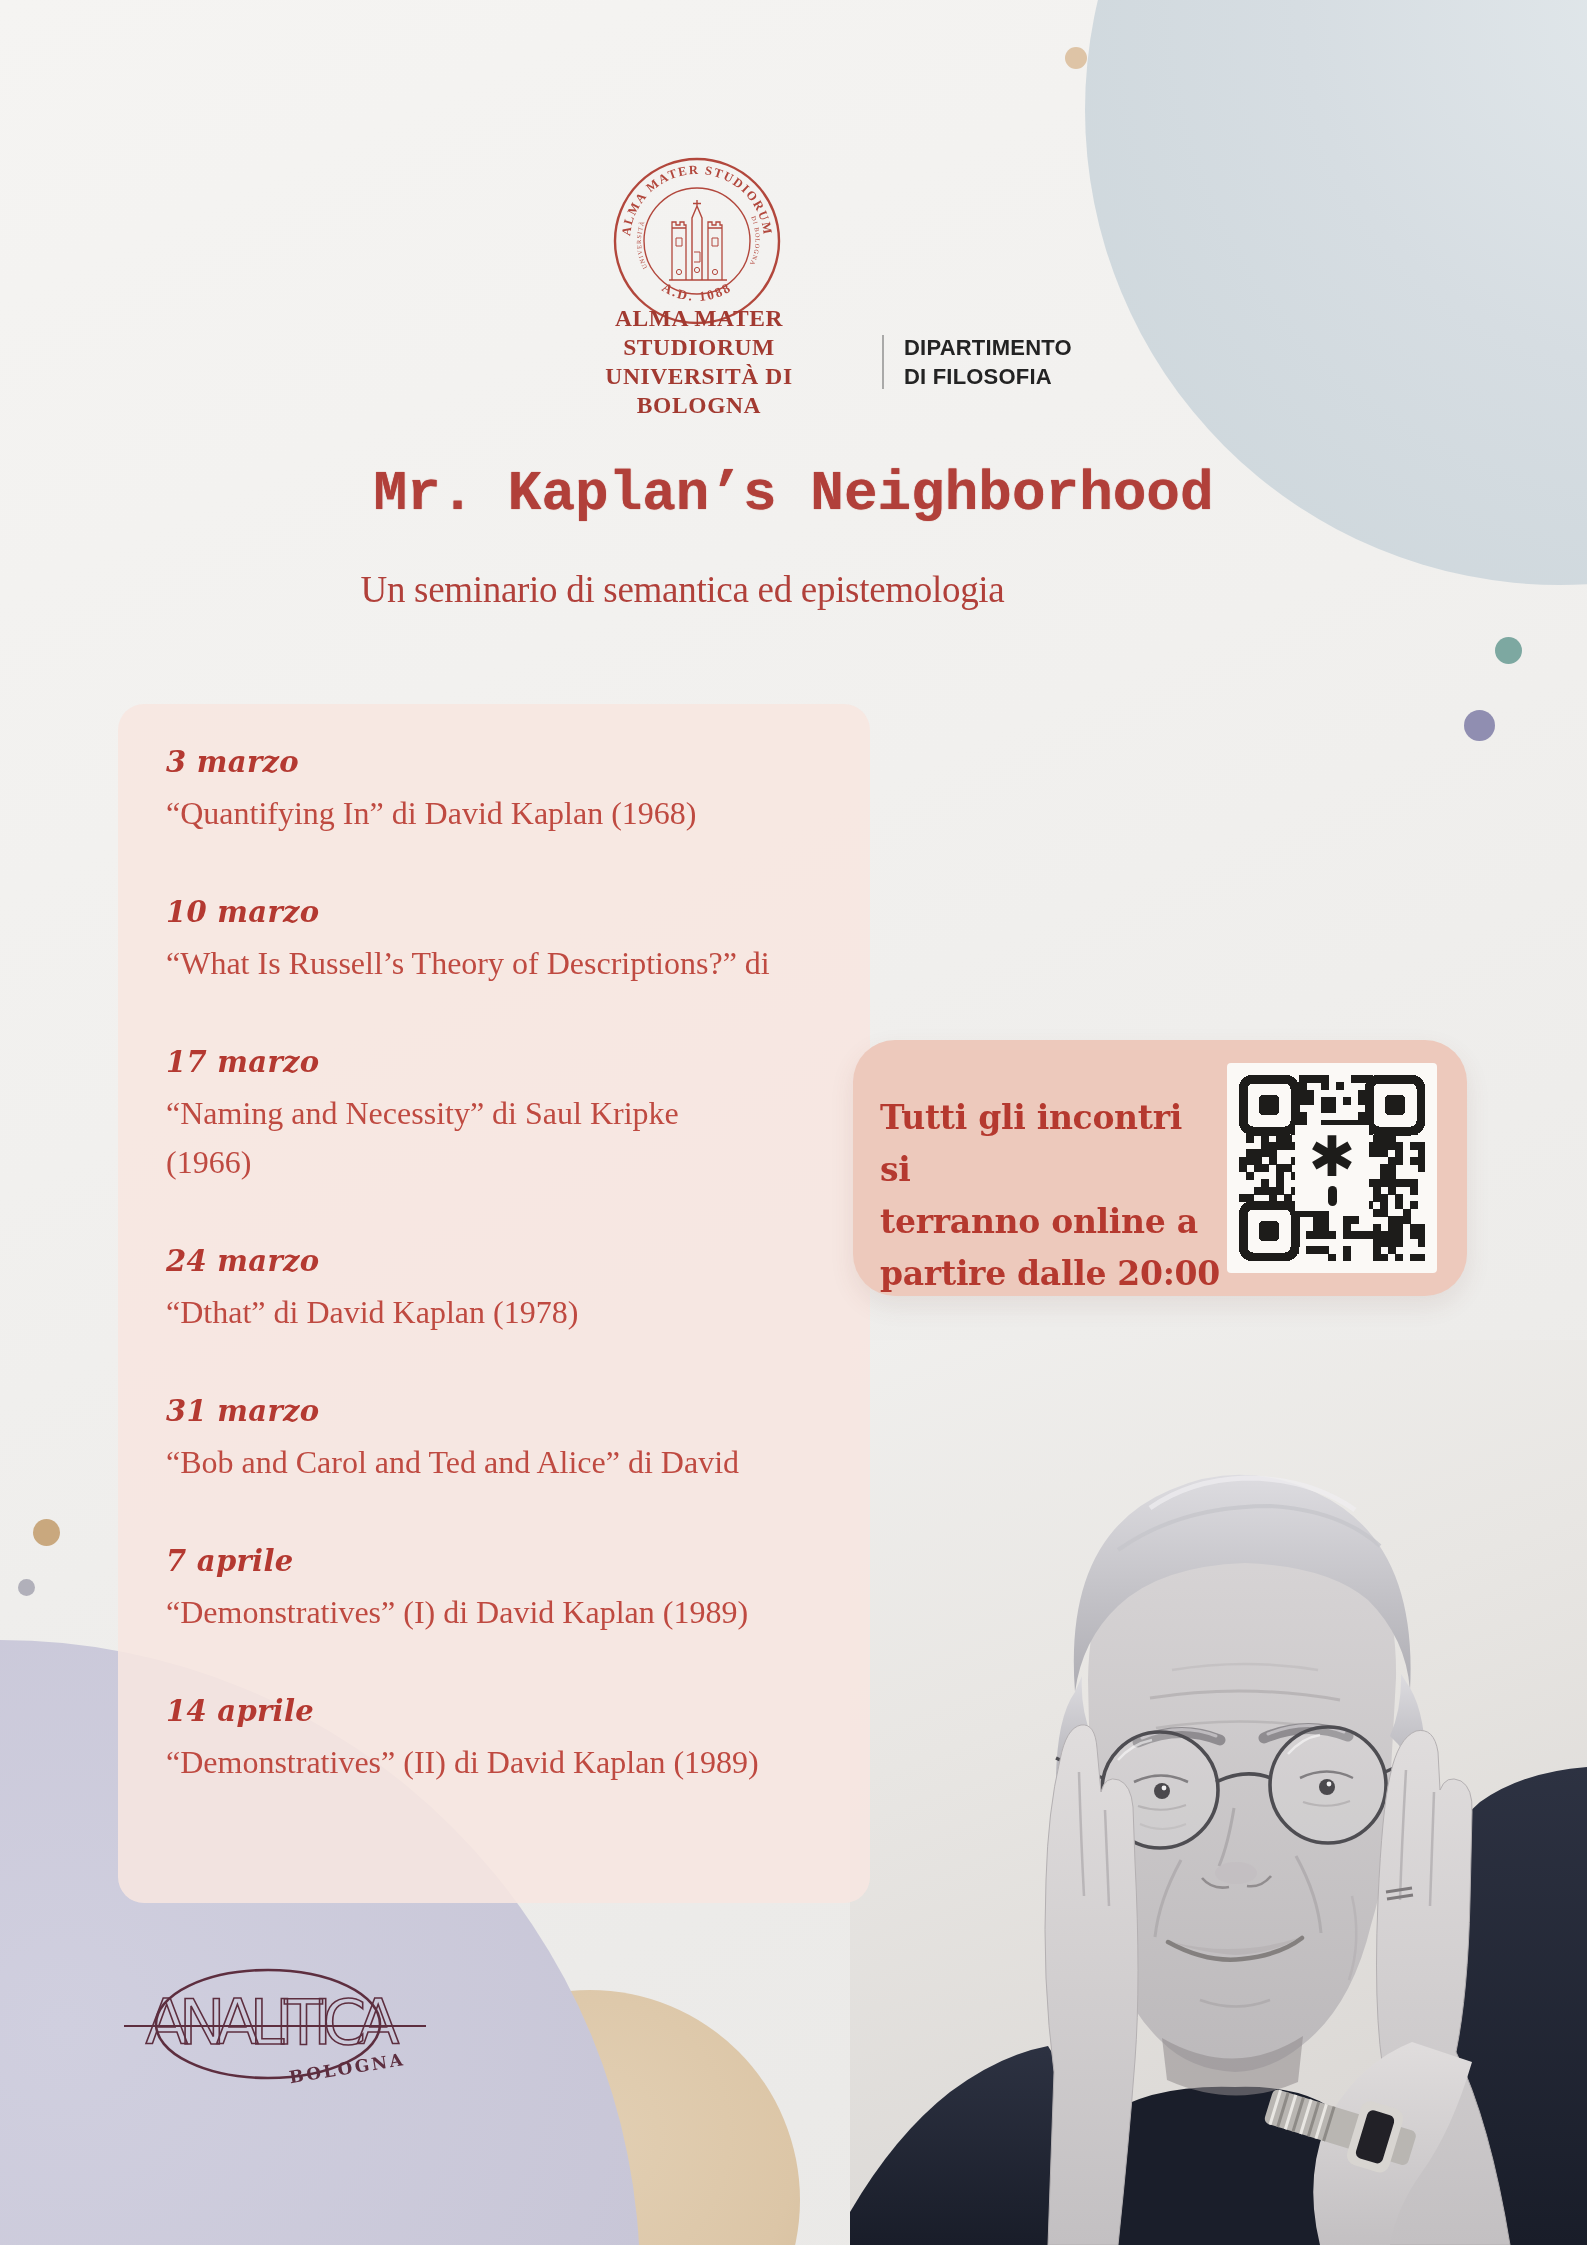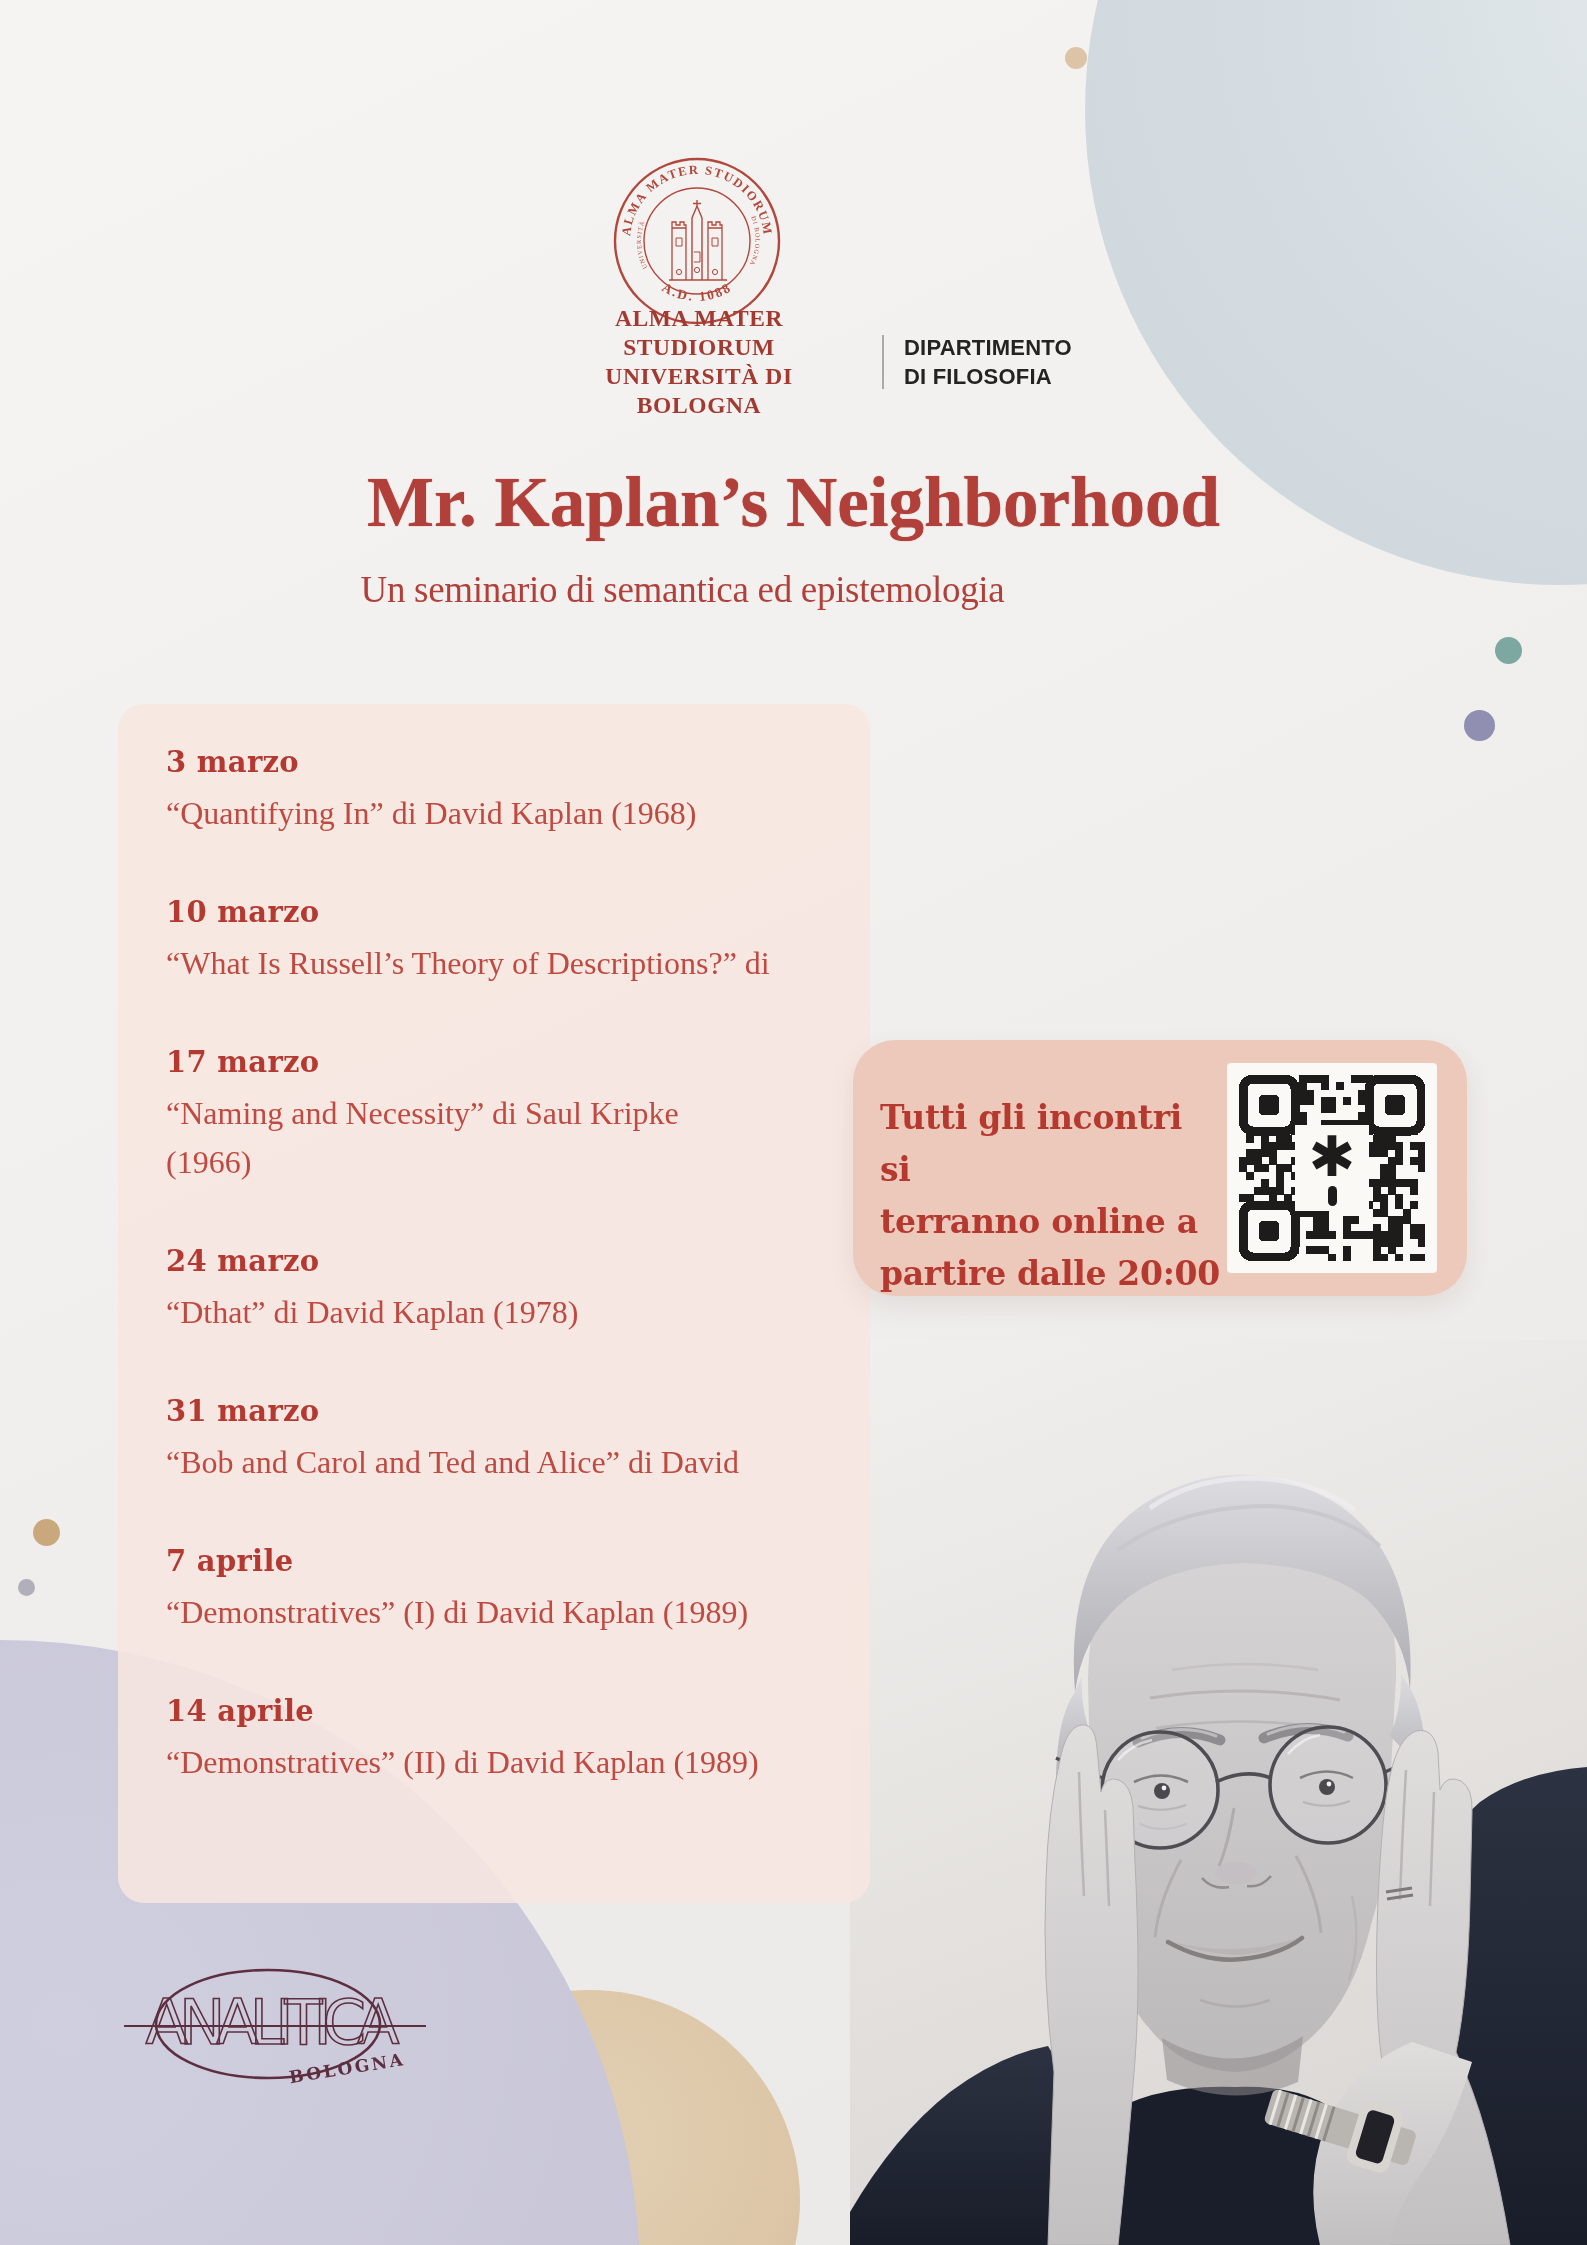--- a/index.html
+++ b/index.html
@@ -31,32 +31,32 @@
   .seal{left:612px;top:156px;width:170px;height:170px;}
   .wordmark-row{left:540px;top:330px;width:560px;height:64px;display:flex;align-items:center;}
   .wordmark{width:318px;text-align:center;color:var(--wordmark-red);
     font-family:"Liberation Serif",serif;font-size:23.5px;font-weight:bold;
     line-height:29px;letter-spacing:.6px;}
   .vdivider{width:2px;height:54px;background:var(--divider-gray);margin:0 20px 0 24px;opacity:.7;}
   .dept{font-family:Liberation Sans, sans-serif;font-size:22px;font-weight:600;
     color:var(--dept-gray);line-height:29px;letter-spacing:.2px;}
 
   .title{left:0;top:462px;width:1587px;text-align:center;
-    font-family:Liberation Serif, serif;font-weight:bold;font-size:71px;
+    font-family:Liberation Mono, monospace;font-weight:bold;font-size:56px;
     color:var(--title-red);letter-spacing:0px;
     text-shadow:0 0 1px var(--title-red);}
   .subtitle{left:0;top:568px;width:1365px;text-align:center;
     font-family:"Liberation Serif",serif;font-size:37px;color:var(--title-red);letter-spacing:-0.3px;}
 
   
   .sched-box{left:118px;top:704px;width:752px;height:1199px;border-radius:26px;
     background:var(--schedule-box-pink);box-sizing:border-box;padding:40px 40px 0 48px;}
   .sched-item{margin-bottom:56px;}
   .sched-date{font-family:"DejaVu Serif",serif;font-weight:bold;font-size:29px;
-    color:var(--date-red);line-height:37px;margin-bottom:8px;letter-spacing:.3px;}
+    color:var(--date-red);line-height:37px;margin-bottom:8px;letter-spacing:.3px;font-style:italic;}
   .sched-line{font-family:"Liberation Serif",serif;font-size:32px;color:var(--text-red);
     line-height:49px;}
 
   
   .info-box{left:853px;top:1040px;width:614px;height:256px;border-radius:42px;
     background:var(--info-box-pink);box-shadow:0 10px 24px rgba(120,70,60,.10);}
   .info-text{position:absolute;left:27px;top:52px;width:340px;}
   .info-line{font-family:"DejaVu Serif",serif;font-weight:bold;font-size:33px;
     color:var(--info-text-red);line-height:52px;letter-spacing:-0.3px;}
   .qr-box{position:absolute;right:30px;top:23px;width:210px;height:210px;

